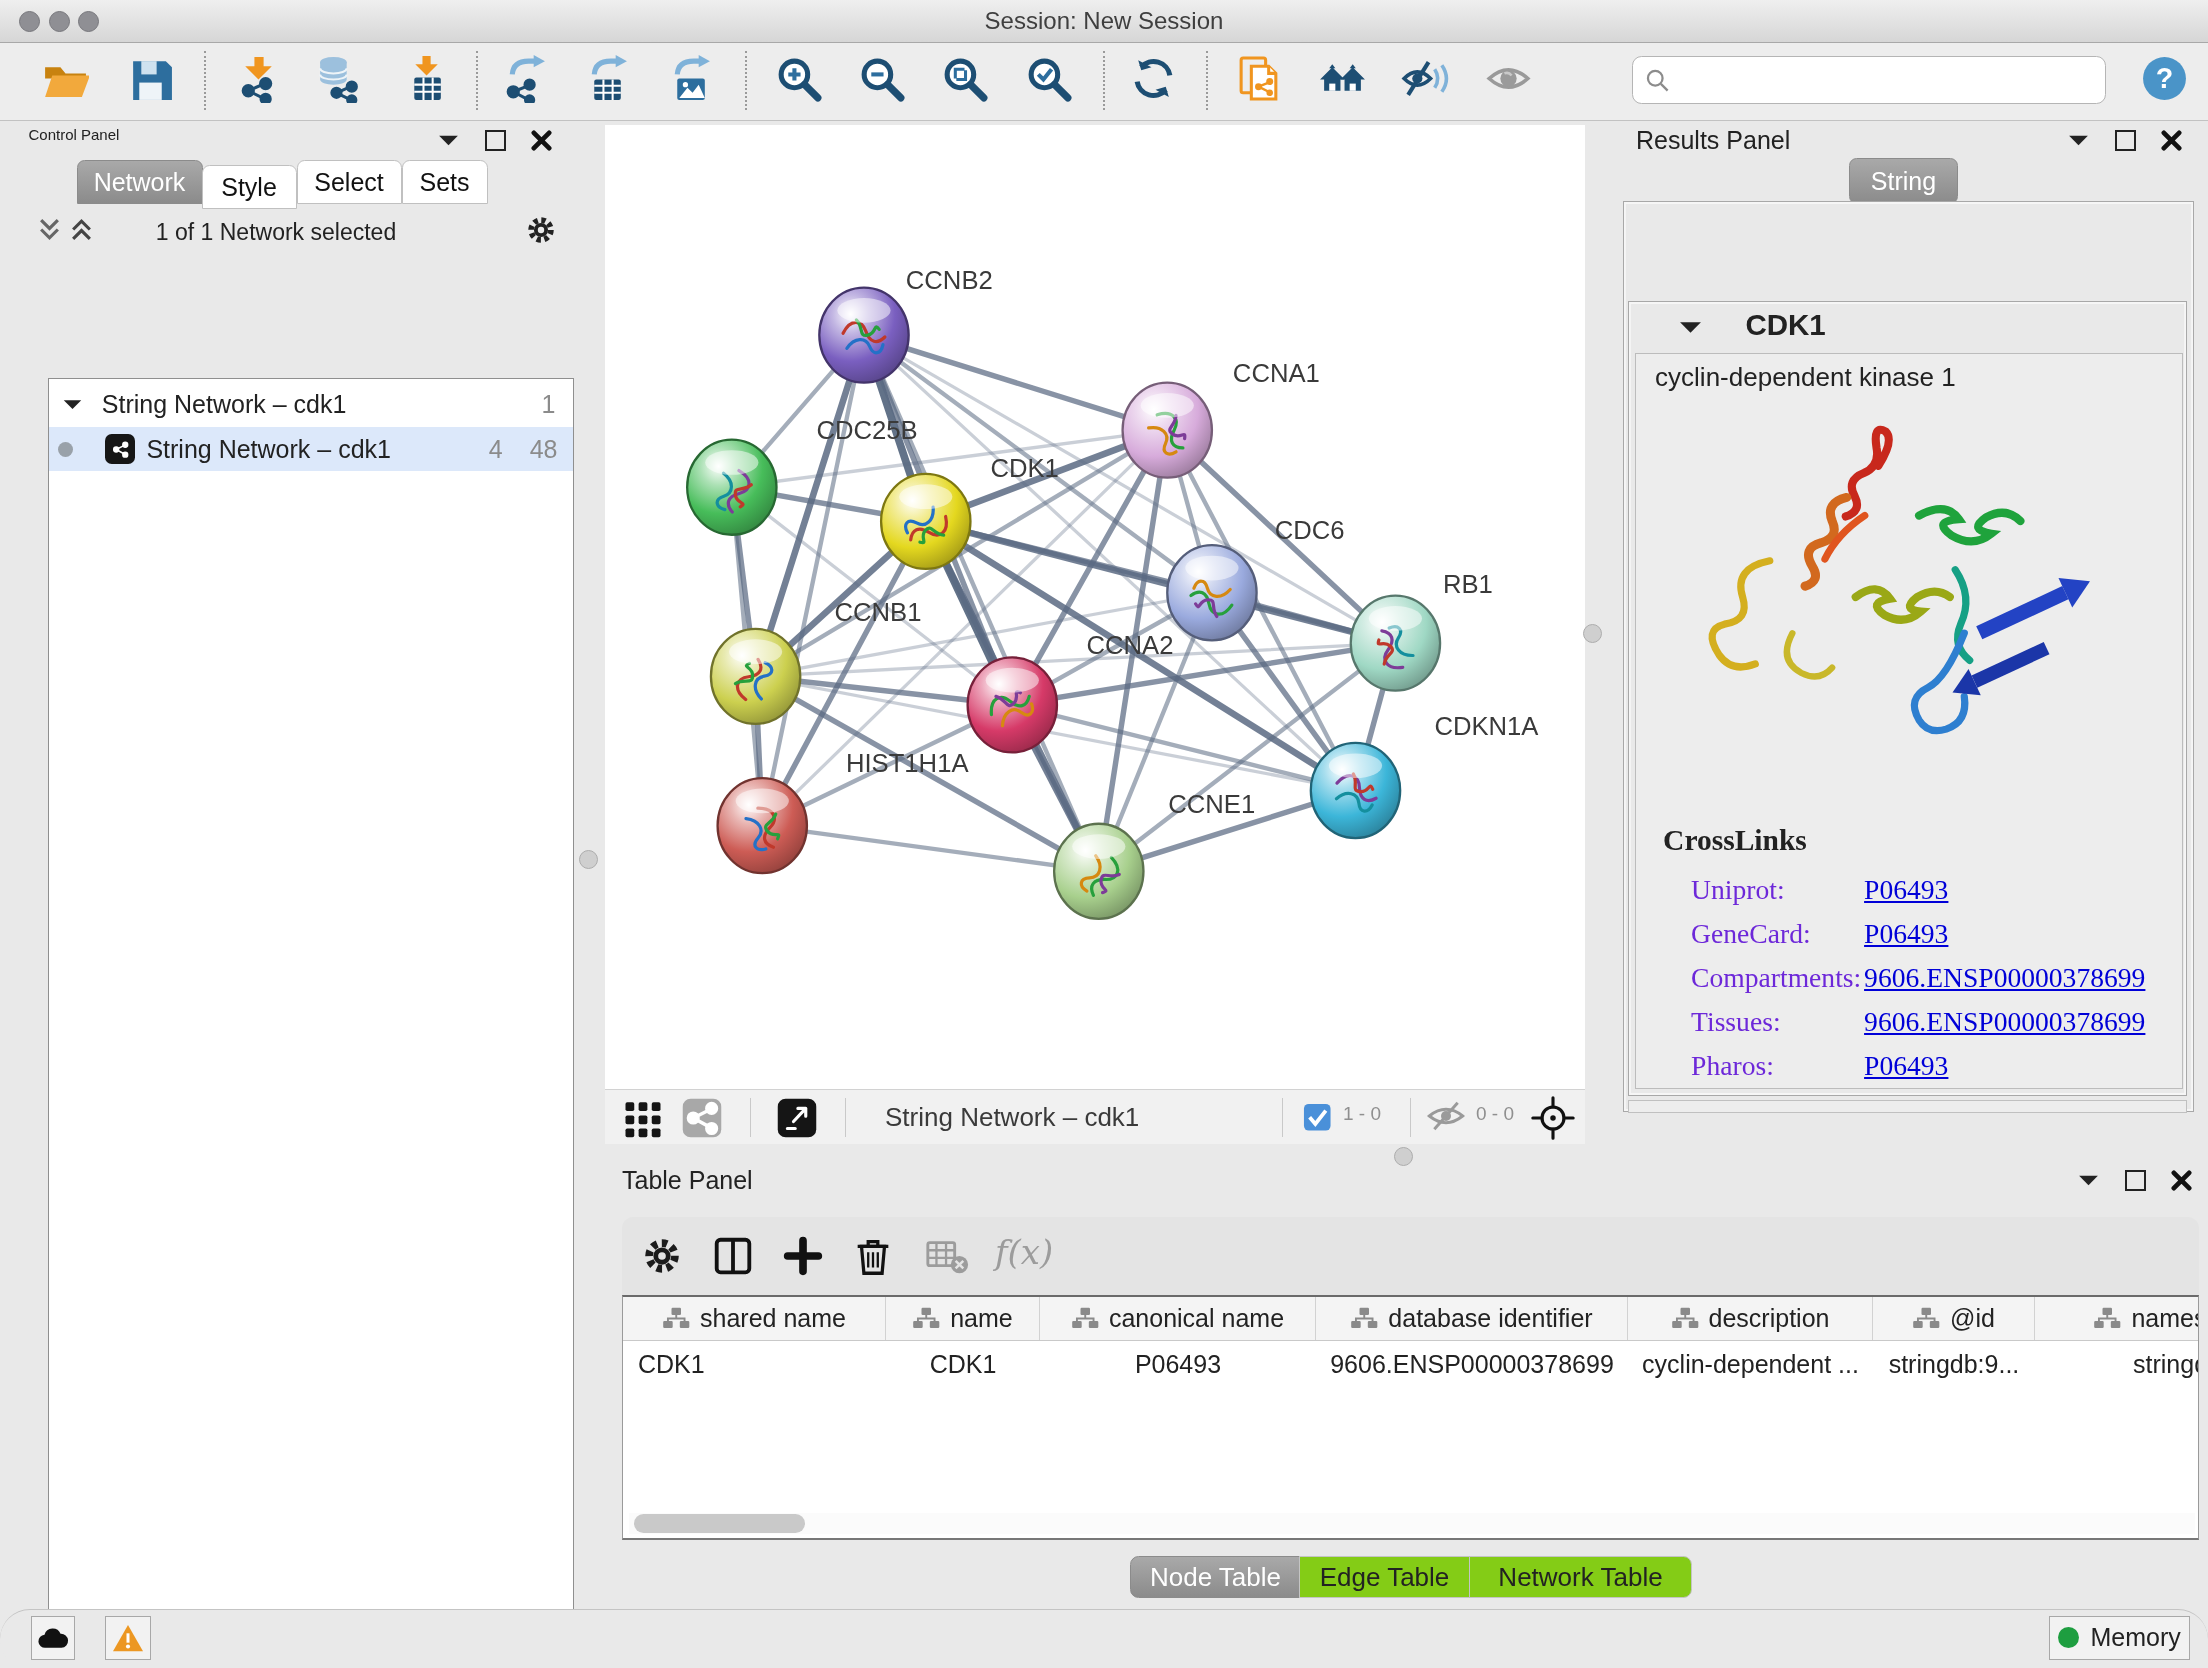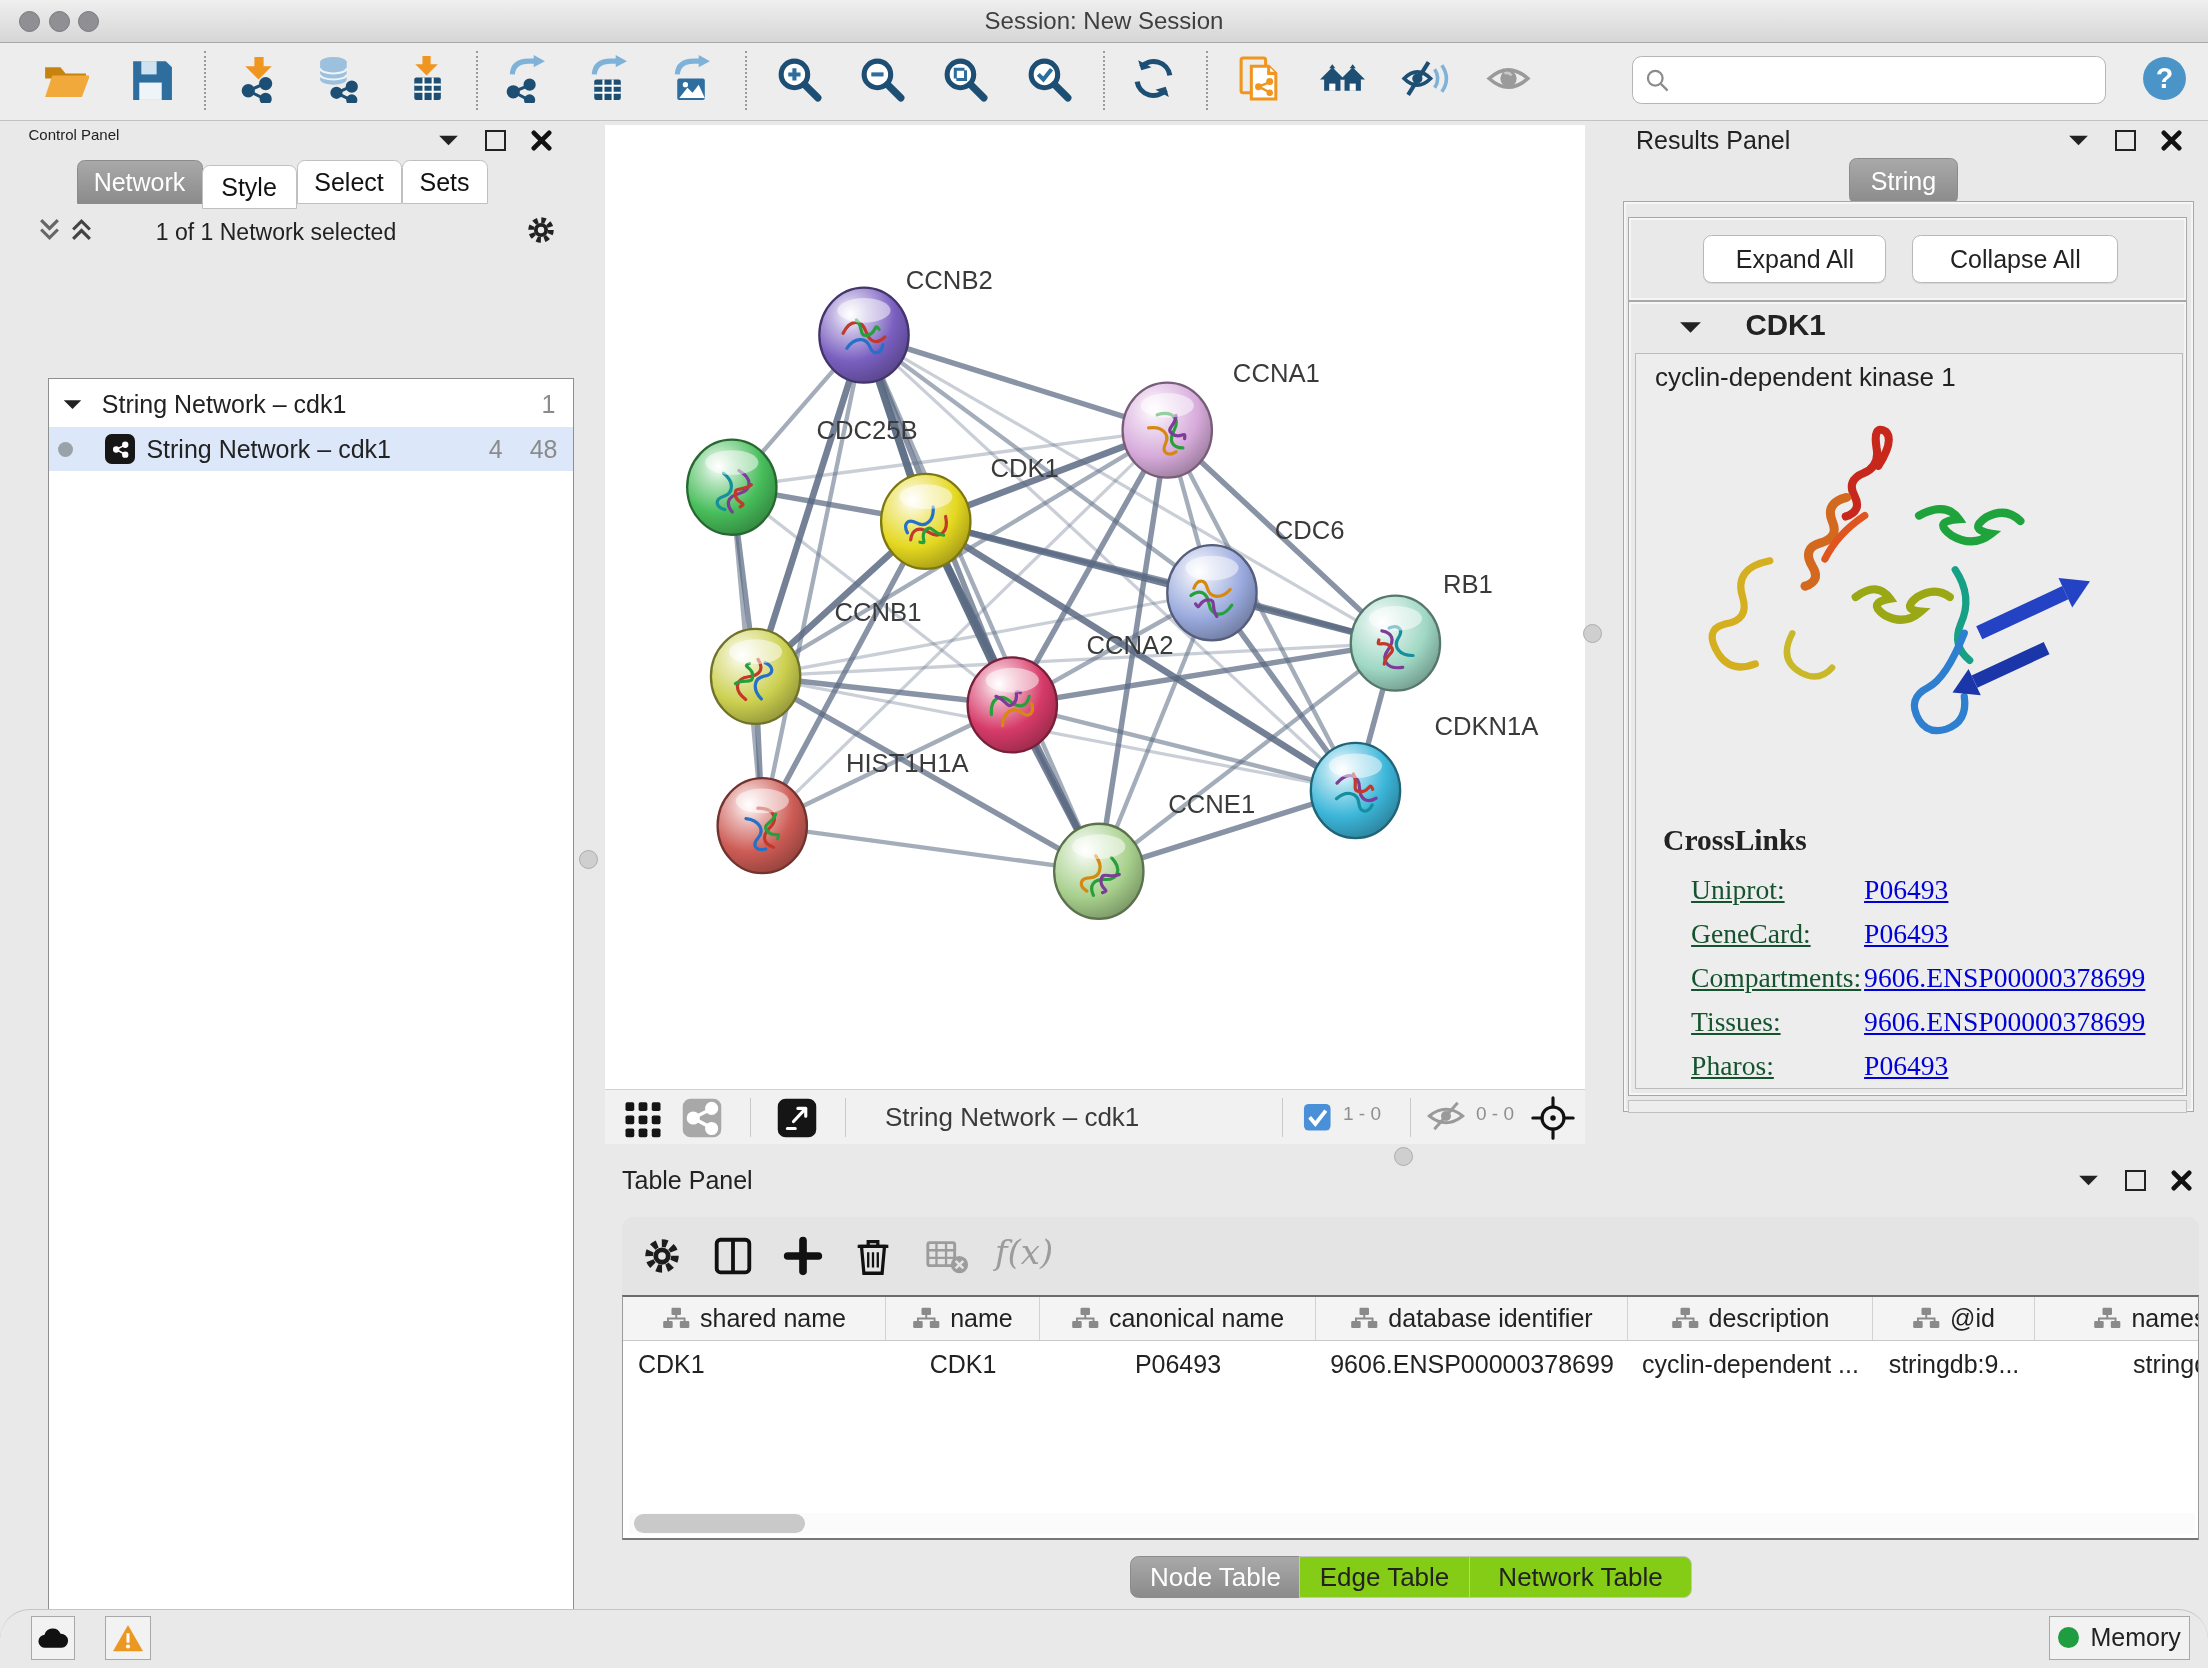--- a/index.html
+++ b/index.html
@@ -36,21 +36,21 @@
   
   .canvas{left:605px;top:125px;width:980px;height:964px;background:#fff;}
   .canvasbar{left:605px;top:1089px;width:980px;height:54px;background:#f1f1f1;border-top:1px solid #d2d2d2;}
   .cb-item{position:absolute;top:6.7px;}
   .vdiv{position:absolute;top:7.6px;height:39px;border-left:1px solid #c9c9c9;width:0;}
   .cb-txt{font-size:19px;color:#8f8f8f;}
   .handle{position:absolute;width:17px;height:17px;border-radius:50%;background:#cfcfcf;border:1px solid #adadad;}
   
   .rbox{border:1px solid #a8a8a8;background:#e9e9e9;box-shadow:inset 0 0 0 1.9px #f6f6f6;}
   .xrow{display:flex;height:44px;align-items:center;font-family:"Liberation Serif",serif;font-size:27.6px;}
-  .xrow .xl{width:173px;color:#14532d;text-decoration:underline;}
+  .xrow .xl{width:173px;color:#6d28d9;}
   .xrow a{color:#0000d8;text-decoration:underline;cursor:pointer;}
   .serifb{font-family:"Liberation Serif",serif;font-weight:bold;text-align:right;}
   
   .tpbar{left:622px;top:1217px;width:1577px;height:78px;background:#e4e4e4;border-radius:11.4px 11.4px 0 0;}
   .tpbtn{position:absolute;top:16px;width:46px;height:46px;cursor:pointer;}
   .tbl{left:622px;top:1295px;width:1577px;height:245px;background:#fff;border-top:2.9px solid #6a6a6a;
        border-left:1px solid #9a9a9a;border-right:1px solid #9a9a9a;border-bottom:2.9px solid #777;
        overflow:hidden;box-sizing:border-box;}
   .thead{display:flex;height:43px;background:#f4f4f4;border-bottom:1px solid #c9c9c9;}
   .th{display:flex;align-items:center;justify-content:center;gap:9.5px;font-size:25px;color:#222;
@@ -633,24 +633,20 @@
     <svg width="23" height="15" viewBox="0 0 24 16">
         <path d="M2 3l10 10L22 3z" fill="#222"></path>
       </svg>
     <div style="width:17px;height:17px;border:2.9px solid #222"></div>
     <svg width="21" height="21" viewBox="0 0 22 22">
         <path d="M3 3l16 16M19 3L3 19" stroke="#111" stroke-width="5" stroke-linecap="round"></path>
       </svg>
   </div>
   <div class="abs tab sel" style="left:232px;top:34px;width:107px;height:44px;border-radius:7.6px">String</div>
   <div class="abs rbox" style="left:5.7px;top:77px;width:569px;height:909px"></div>
-  <div class="abs rbox" style="left:11.4px;top:93px;width:557px;height:82px">
-    <div class="btn abs" style="left:74px;top:17px;width:181px;height:46px">Expand All</div>
-    <div class="btn abs" style="left:283px;top:17px;width:204px;height:46px">Collapse All</div>
-  </div>
   <div class="abs rbox" style="left:11.4px;top:177px;width:557px;height:793px">
     <svg class="abs" style="left:49px;top:17px" width="25" height="17" viewBox="0 0 24 16">
         <path d="M2 3l10 10L22 3z" fill="#222"></path>
       </svg>
     <div class="abs" style="left:116px;top:5.7px;font-size:29.5px;font-weight:bold">CDK1</div>
     <div class="abs" style="left:5.7px;top:51px;width:546px;height:734px;border:1px solid #bcbcbc;background:#ededed">
       <div class="abs" style="left:19px;top:7.6px;font-size:26px">cyclin-dependent kinase 1</div>
 
       <svg class="abs" style="left:36px;top:53px" width="476" height="380" viewBox="0 0 500 420">
         <g fill="none" stroke-linecap="round">

